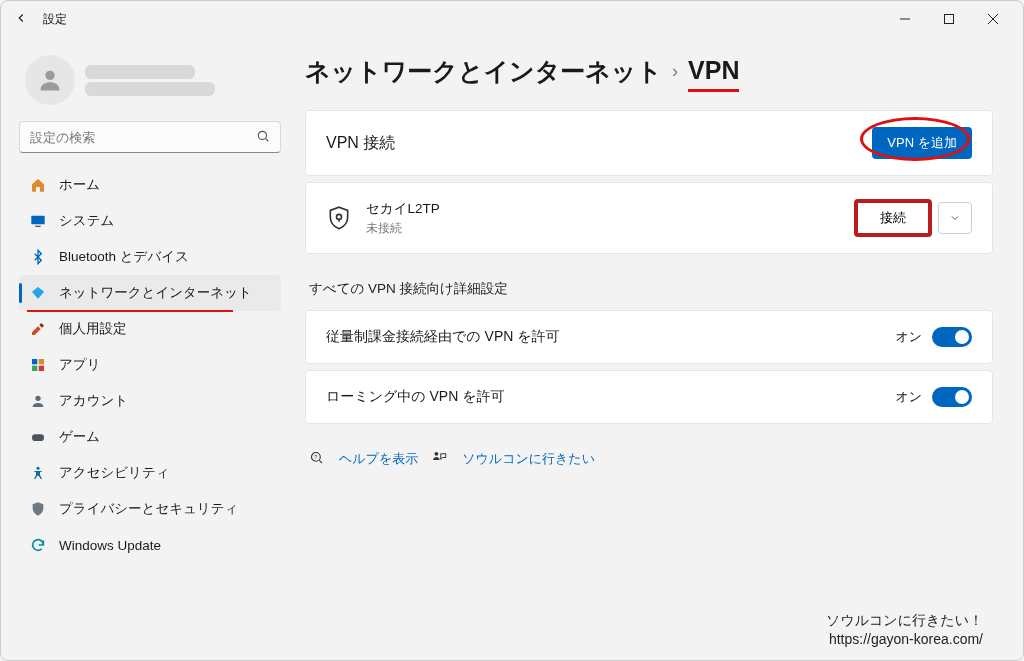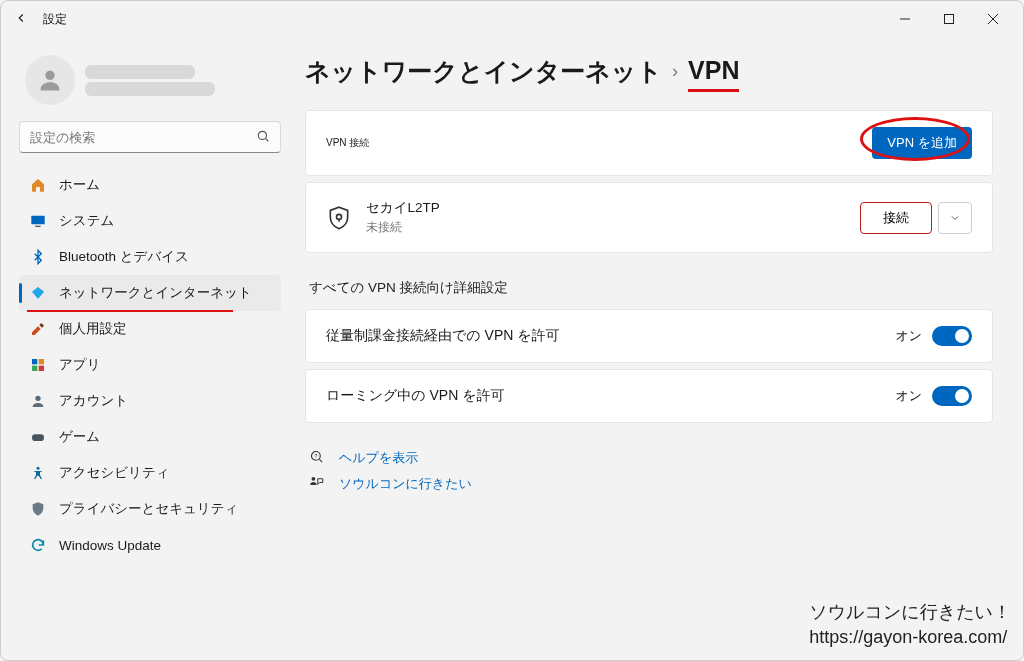--- a/index.html
+++ b/index.html
@@ -86,37 +86,37 @@
   .breadcrumb .vpn-part::after {
     content:""; position:absolute; left:0; right:0; bottom:-4px; height:3px; background:#d11;
   }
   .breadcrumb .chev { color:#777; font-size:18px; font-weight:400; }
 
   .card {
     background:#fff; border:1px solid #e6e6e6; border-radius:4px;
     padding:16px 20px; display:flex; align-items:center;
     margin-bottom:6px;
   }
-  .card .label { font-size:10px; color:#1a1a1a; }
+  .card .label { font-size:16px; color:#1a1a1a; }
   .card .spacer { flex:1; }
   .primary-btn {
     background:#0067c0; color:#fff; border:none; border-radius:4px;
     padding:7px 15px; font-size:13px; position:relative;text-align:right;
   }
   .red-circle {
     position:absolute; border:3px solid #d11; border-radius:50%/50%;
     width:110px; height:44px; left:-12px; top:-10px; pointer-events:none;
   }
   .card.vpn-item .shield {
     width:26px; height:26px; margin-right:14px; display:flex; align-items:center; justify-content:center;
   }
   .vpn-item .vpn-col .name { font-size:13.5px; }
   .vpn-item .vpn-col .status { font-size:12px; color:#7a7a7a; margin-top:2px;}
   .outline-btn {
-    background:#fff; border:1px solid #b91c1c; border-radius:4px;
+    background:#fff; border:4px solid #b91c1c; border-radius:4px;
     padding:6px 22px; font-size:13px;
   }
   .expand-caret {
     width:34px; height:32px; display:flex; align-items:center; justify-content:center;
     border:1px solid #ccc; border-radius:4px; margin-left:6px; color:#555;
   }
 
   .section-title { font-size:13.5px; font-weight:500; margin:26px 0 12px 4px; color:#222; }
 
   .setting-row {
@@ -128,27 +128,27 @@
   .toggle-state { font-size:13px; margin-right:10px; }
   .toggle {
     width:40px; height:20px; border-radius:10px; background:#0067c0;
     position:relative;
   }
   .toggle::after {
     content:""; position:absolute; width:14px; height:14px; background:#fff;
     border-radius:50%; top:3px; right:3px;
   }
 
-  .links { margin-top:26px; margin-left:4px; display:flex; flex-direction:column; gap:8px; }
+  .links { margin-top:26px; margin-left:4px; display:flex; flex-direction:row; gap:14px; }
   .link-row { display:flex; align-items:center; gap:14px; color:#0067c0; font-size:13px;}
   .link-row .licon { color:#333; width:16px; }
 
   .watermark {
-    position:absolute; right:12px; bottom:10px; text-align:left;
-    font-size:18px; color:#222; line-height:1.4;
+    position:absolute; right:40px; bottom:10px; text-align:right;
+    font-size:14px; color:#222; line-height:1.4;
   }
 </style>
 </head>
 <body>
 
 <div class="titlebar">
   <span class="back">
     <svg width="14" height="14" viewBox="0 0 24 24" fill="none" stroke="#222" stroke-width="2">
         <path d="M15 18l-6-6 6-6"></path>
       </svg>

